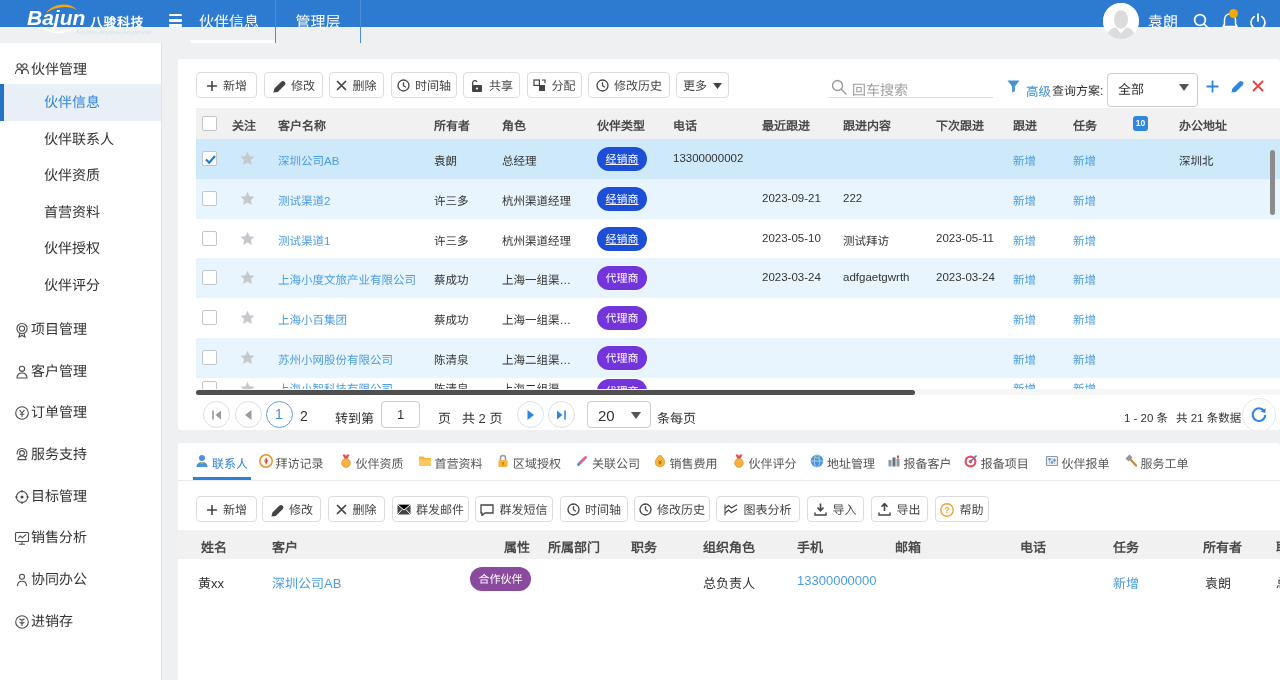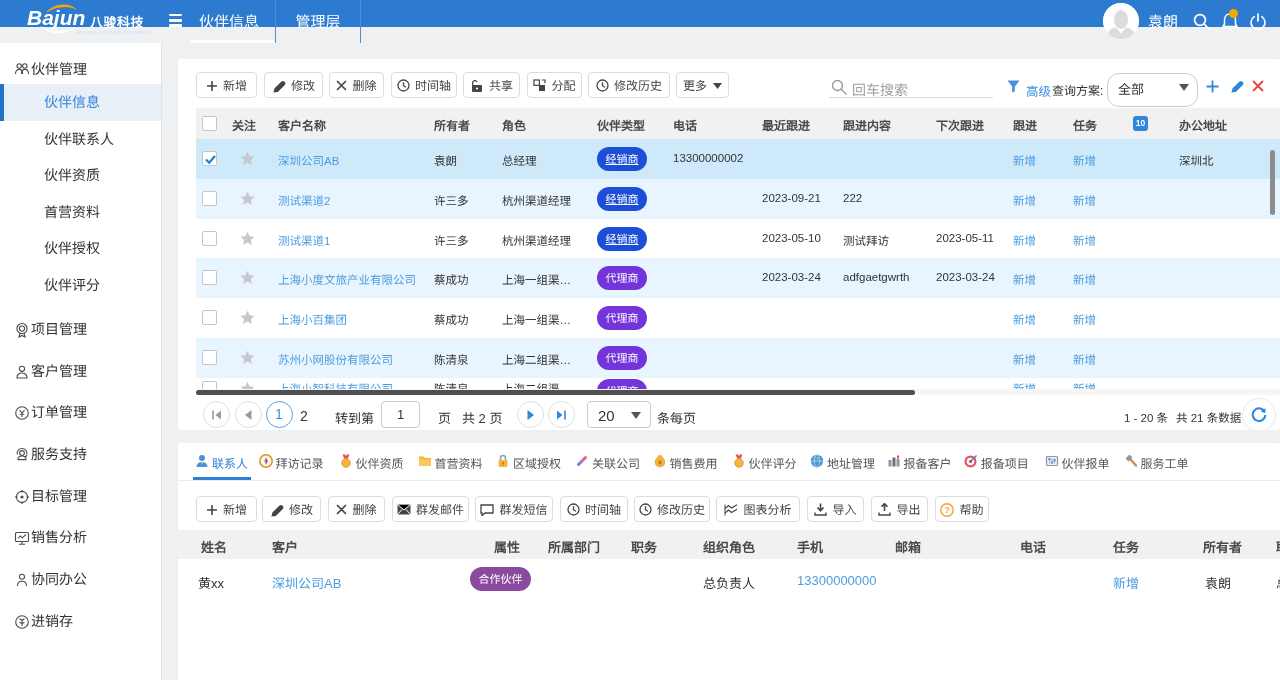--- a/index.html
+++ b/index.html
@@ -214,21 +214,21 @@
       <circle cx="6.5" cy="6.5" r="5" fill="none" stroke="#9a9a9a" stroke-width="1.4"></circle>
       <line x1="10.5" y1="10.5" x2="15" y2="15" stroke="#9a9a9a" stroke-width="1.4" stroke-linecap="round"></line>
     </svg>
   <div class="abs" style="left:674px;top:20px;font-size:14px;color:#9e9e9e;">回车搜索</div>
   <div class="abs" style="left:651px;top:38px;width:164px;height:1px;background:#d8dbde;"></div>
   <svg class="abs" style="left:829px;top:21px;" width="13" height="13" viewBox="0 0 14 14">
       <path d="M0.5 0.5 L13.5 0.5 L8.5 7 L8.5 12 L5.5 13.5 L5.5 7 Z" fill="#4a90d9"></path>
     </svg>
   <div class="abs" style="left:848px;top:22px;font-size:12.5px;color:#3a8ee0;">高级</div>
   <div class="abs" style="left:874px;top:22px;font-size:12px;color:#333;">查询方案:</div>
-  <div class="abs" style="left:929px;top:14px;width:91px;height:34px;border:1px solid #ccc;border-radius:12px;background:#fff;">
+  <div class="abs" style="left:929px;top:14px;width:91px;height:34px;border:1px solid #ccc;border-radius:4px;background:#fff;">
     <span class="abs" style="left:10px;top:5px;font-size:13px;">全部</span>
     <svg class="abs" style="right:8px;top:10px;" width="10" height="7" viewBox="0 0 10 7">
         <path d="M0 0 L10 0 L5 7 Z" fill="#555"></path>
       </svg>
   </div>
   <svg class="abs" style="left:1028px;top:21px;" width="13" height="13" viewBox="0 0 13 13">
       <path d="M6.5 0.5 V12.5 M0.5 6.5 H12.5" stroke="#2e86dd" stroke-width="1.8"></path>
     </svg>
   <svg class="abs" style="left:1052px;top:20px;" width="14" height="14" viewBox="0 0 14 14">
       <path d="M1.5 13 L2.4 9.6 L9.2 2.8 A2.4 2.4 0 0 1 12.6 6.2 L5.8 13 L1.5 13.5 Z" fill="#2e86dd"></path>
@@ -550,21 +550,21 @@
         <path d="M1 9.5 V12 H12 V9.5" fill="none" stroke="#444" stroke-width="1.4"></path>
       </svg><span>导出</span></div>
   <div class="btn" style="left:757px;top:53px;width:54px;"><svg width="14" height="14" viewBox="0 0 14 14">
         <circle cx="7" cy="7" r="6.2" fill="none" stroke="#f0a431" stroke-width="1.4"></circle>
         <text x="7" y="10.2" text-anchor="middle" font-size="9" font-weight="bold" fill="#f0a431" font-family="Liberation Sans, sans-serif">?</text>
       </svg><span>帮助</span></div>
 
   <div class="thead" style="left:0;top:87px;width:1102px;height:29px;">
     <span class="cell" style="left:23px;top:7px;">姓名</span>
     <span class="cell" style="left:94px;top:7px;">客户</span>
-    <span class="cell" style="left:316px;top:7px;">属性</span>
+    <span class="cell" style="left:326px;top:7px;">属性</span>
     <span class="cell" style="left:370px;top:7px;">所属部门</span>
     <span class="cell" style="left:453px;top:7px;">职务</span>
     <span class="cell" style="left:525px;top:7px;">组织角色</span>
     <span class="cell" style="left:619px;top:7px;">手机</span>
     <span class="cell" style="left:717px;top:7px;">邮箱</span>
     <span class="cell" style="left:842px;top:7px;">电话</span>
     <span class="cell" style="left:935px;top:7px;">任务</span>
     <span class="cell" style="left:1025px;top:7px;">所有者</span>
     <span class="cell" style="left:1098px;top:7px;">职务</span>
   </div>

